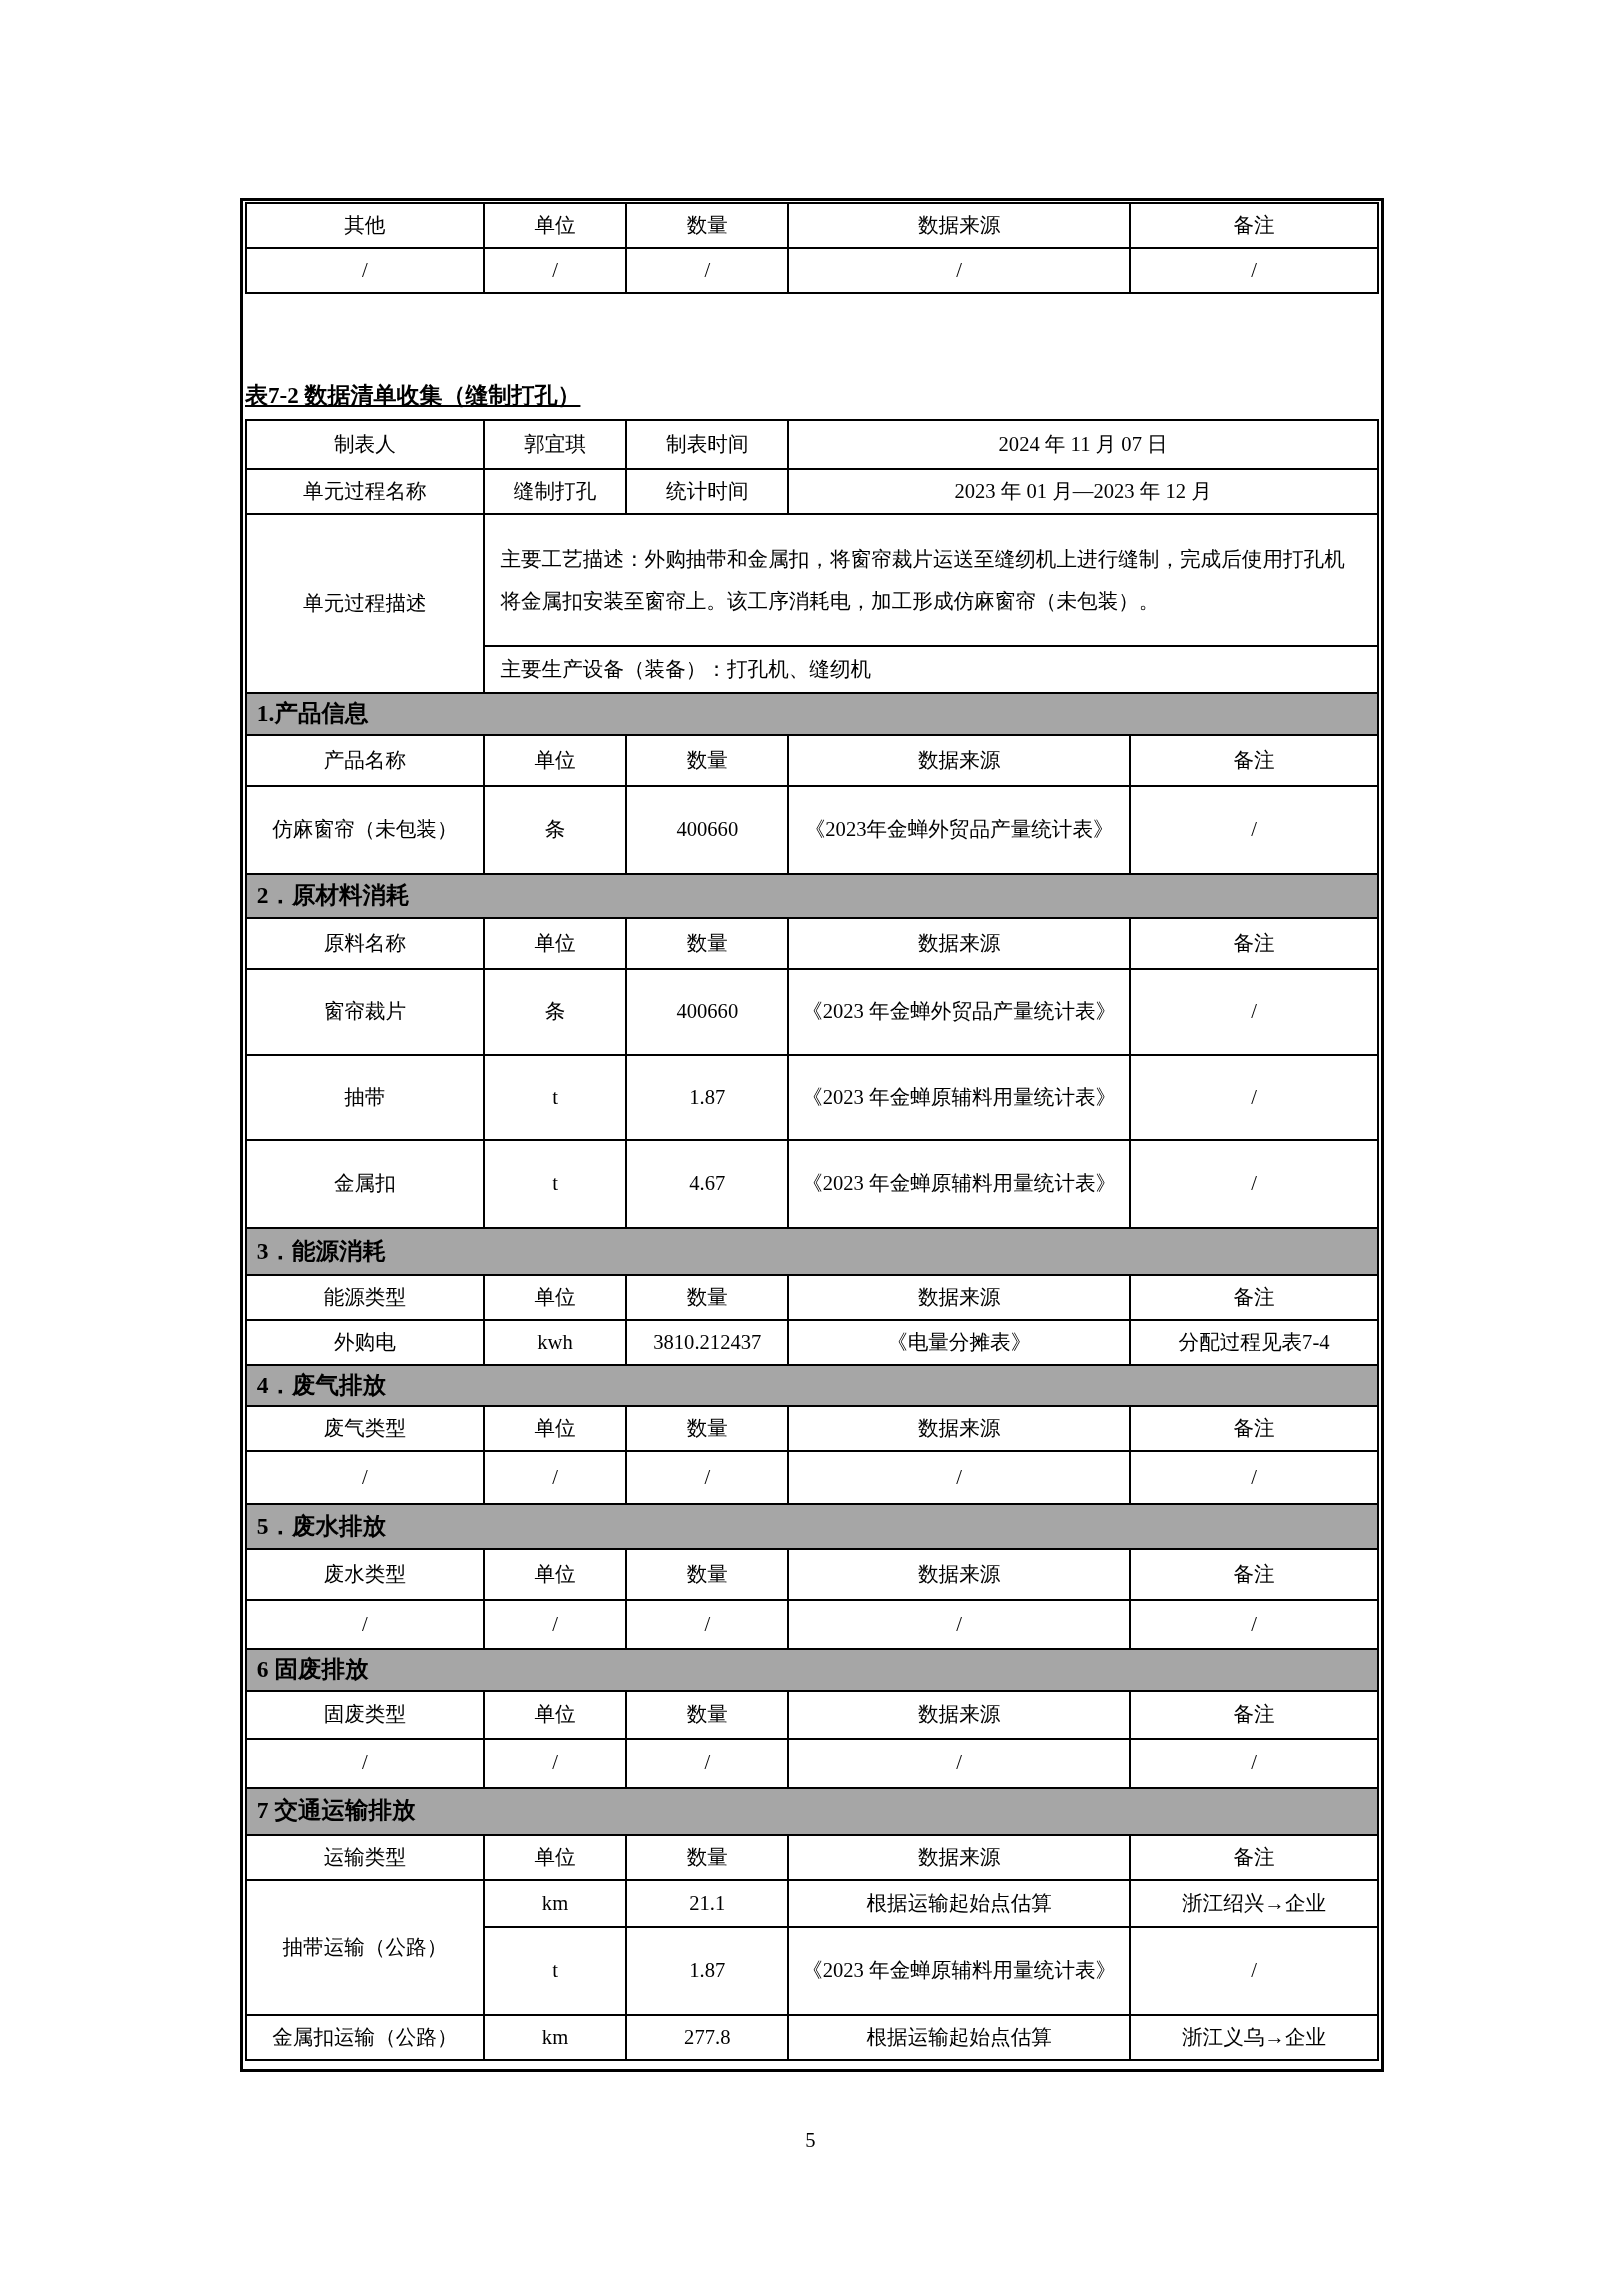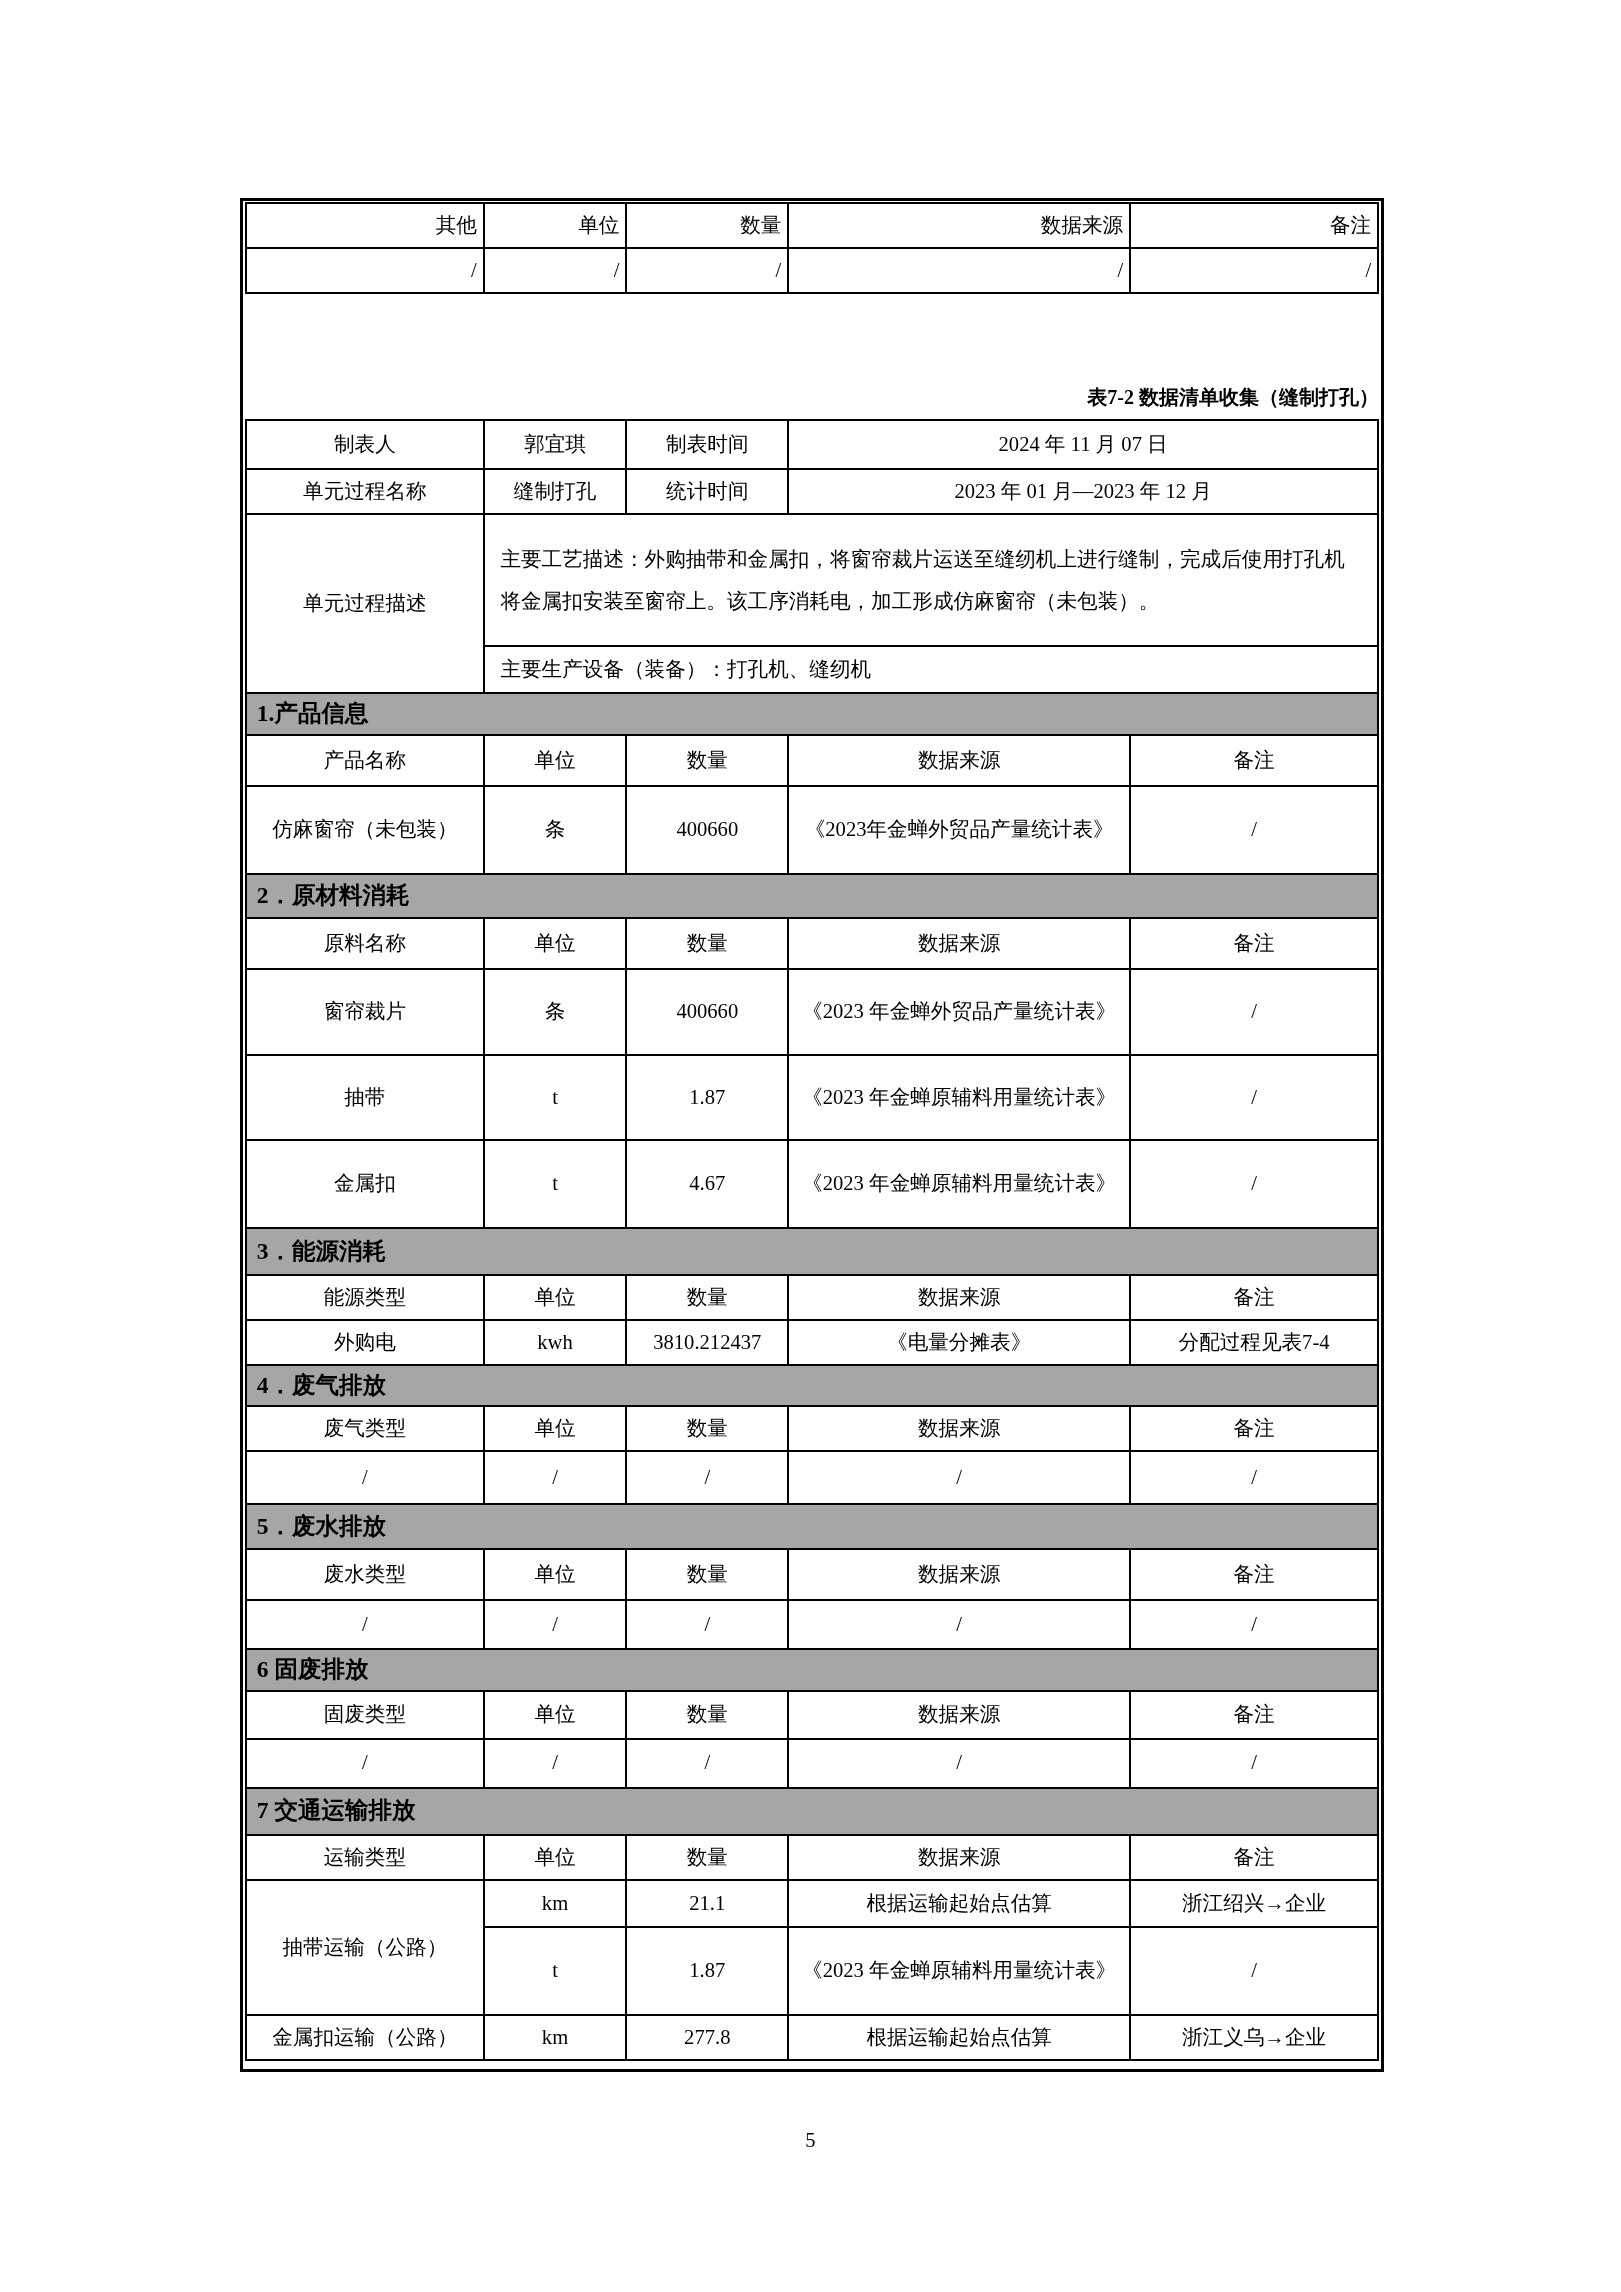--- a/index.html
+++ b/index.html
@@ -28,31 +28,32 @@
   td{
     border:2px solid #000;
     text-align:center;
     vertical-align:middle;
     font-size:20.6px;
     line-height:1.9;
     padding:2px 5.9px;
     box-sizing:border-box;
     overflow:hidden;
   }
-  .tA td{border-width:2px 2px 2.9px 2px;text-align:right;}
+  .tA td{border-width:2px 2px 2.9px 2px;}
   .spacer{
     height:125px;
     position:relative;
   }
   .caption{
     position:absolute;
     left:0;right:0;bottom:7.8px;
-    text-align:right;
+    text-align:left;
     font-weight:bold;
-    font-size:20px;
+    font-size:23px;
+    text-decoration:underline;
   }
   .sec{
     background:#a6a6a6;
     text-align:left;
     font-weight:bold;
     font-size:23.5px;
     padding-left:9.8px;
     line-height:1.5;
   }
   .desc{

